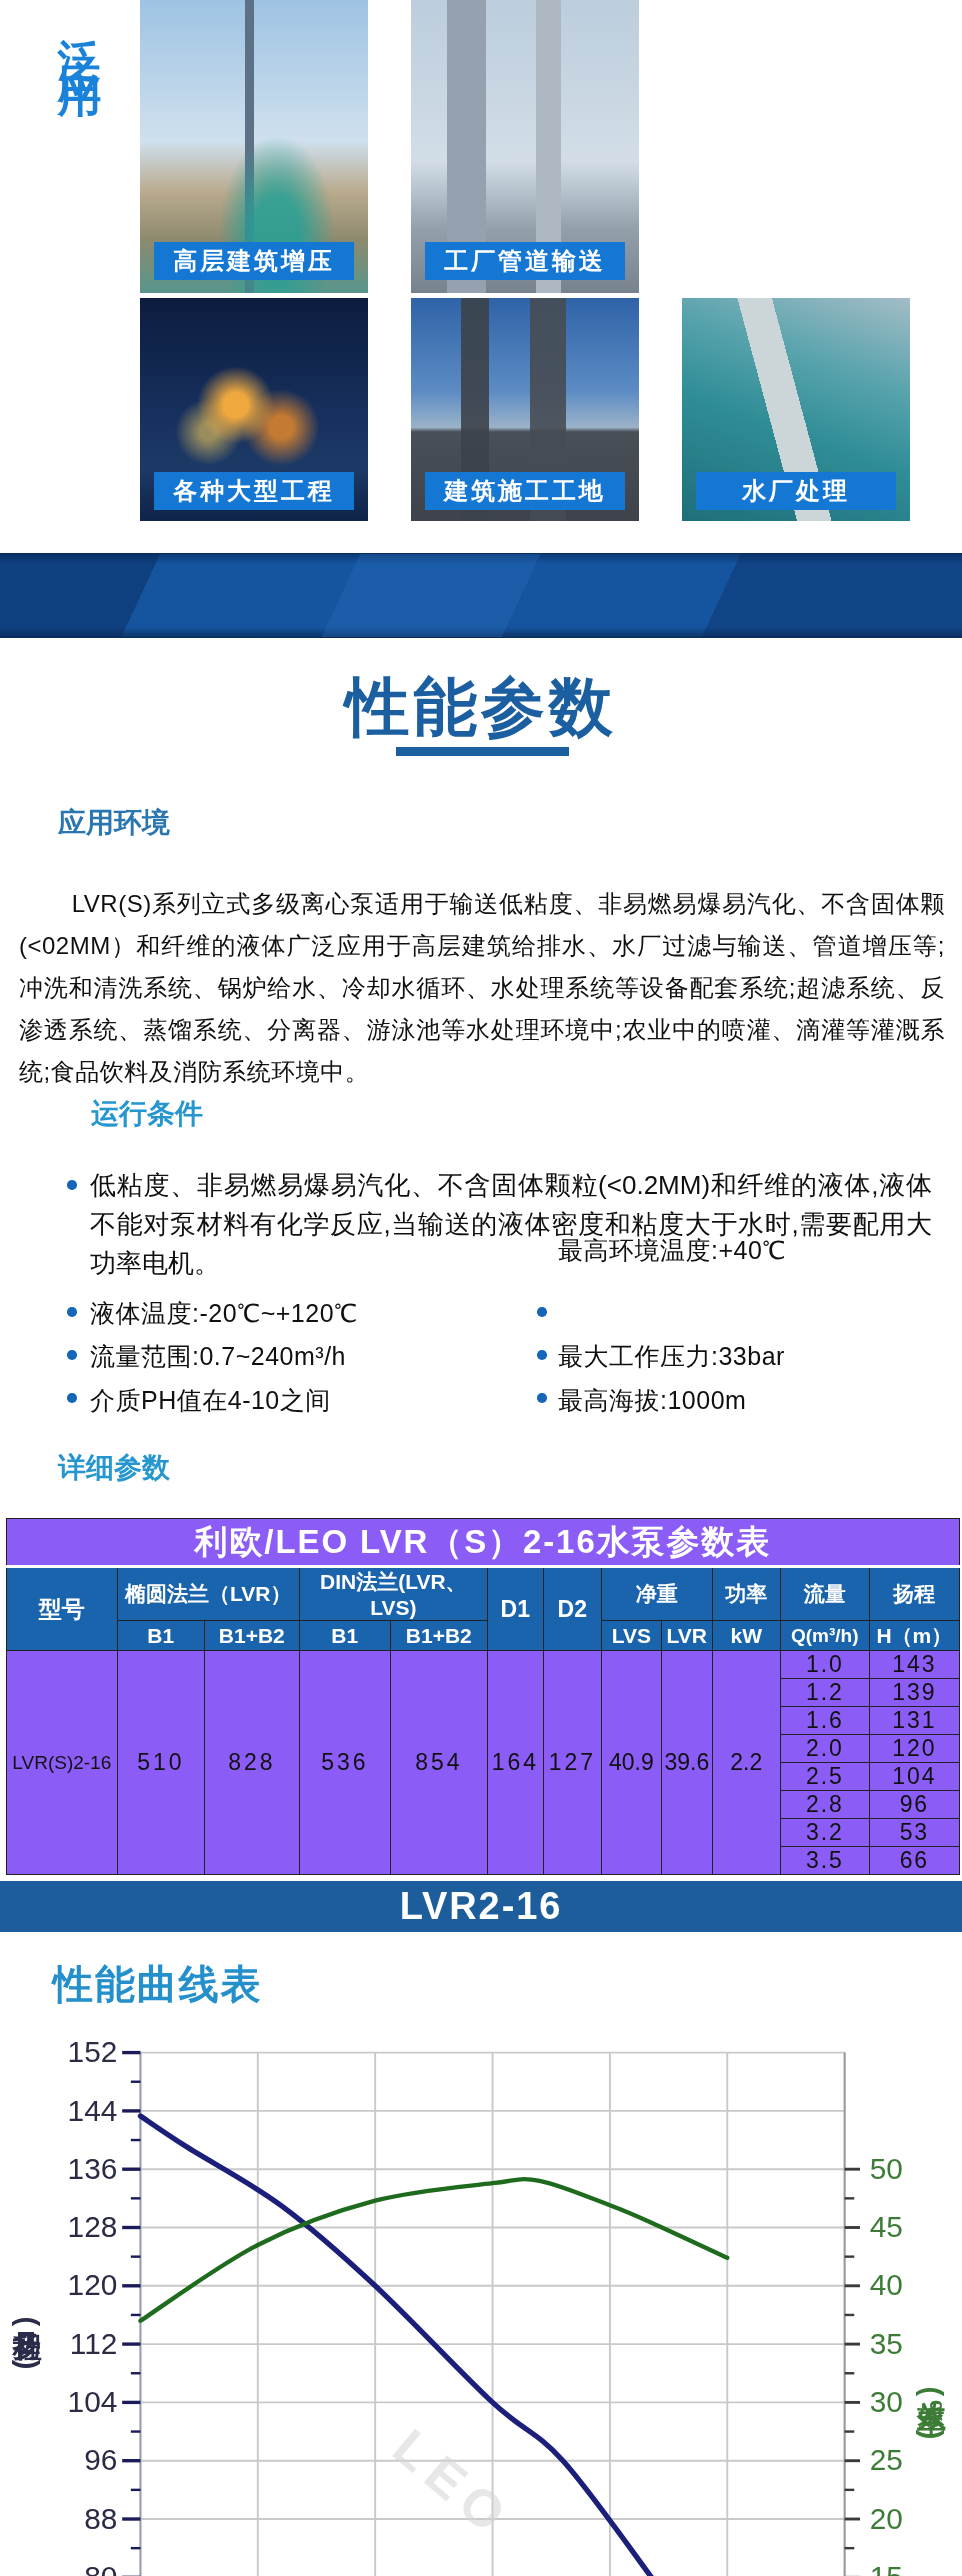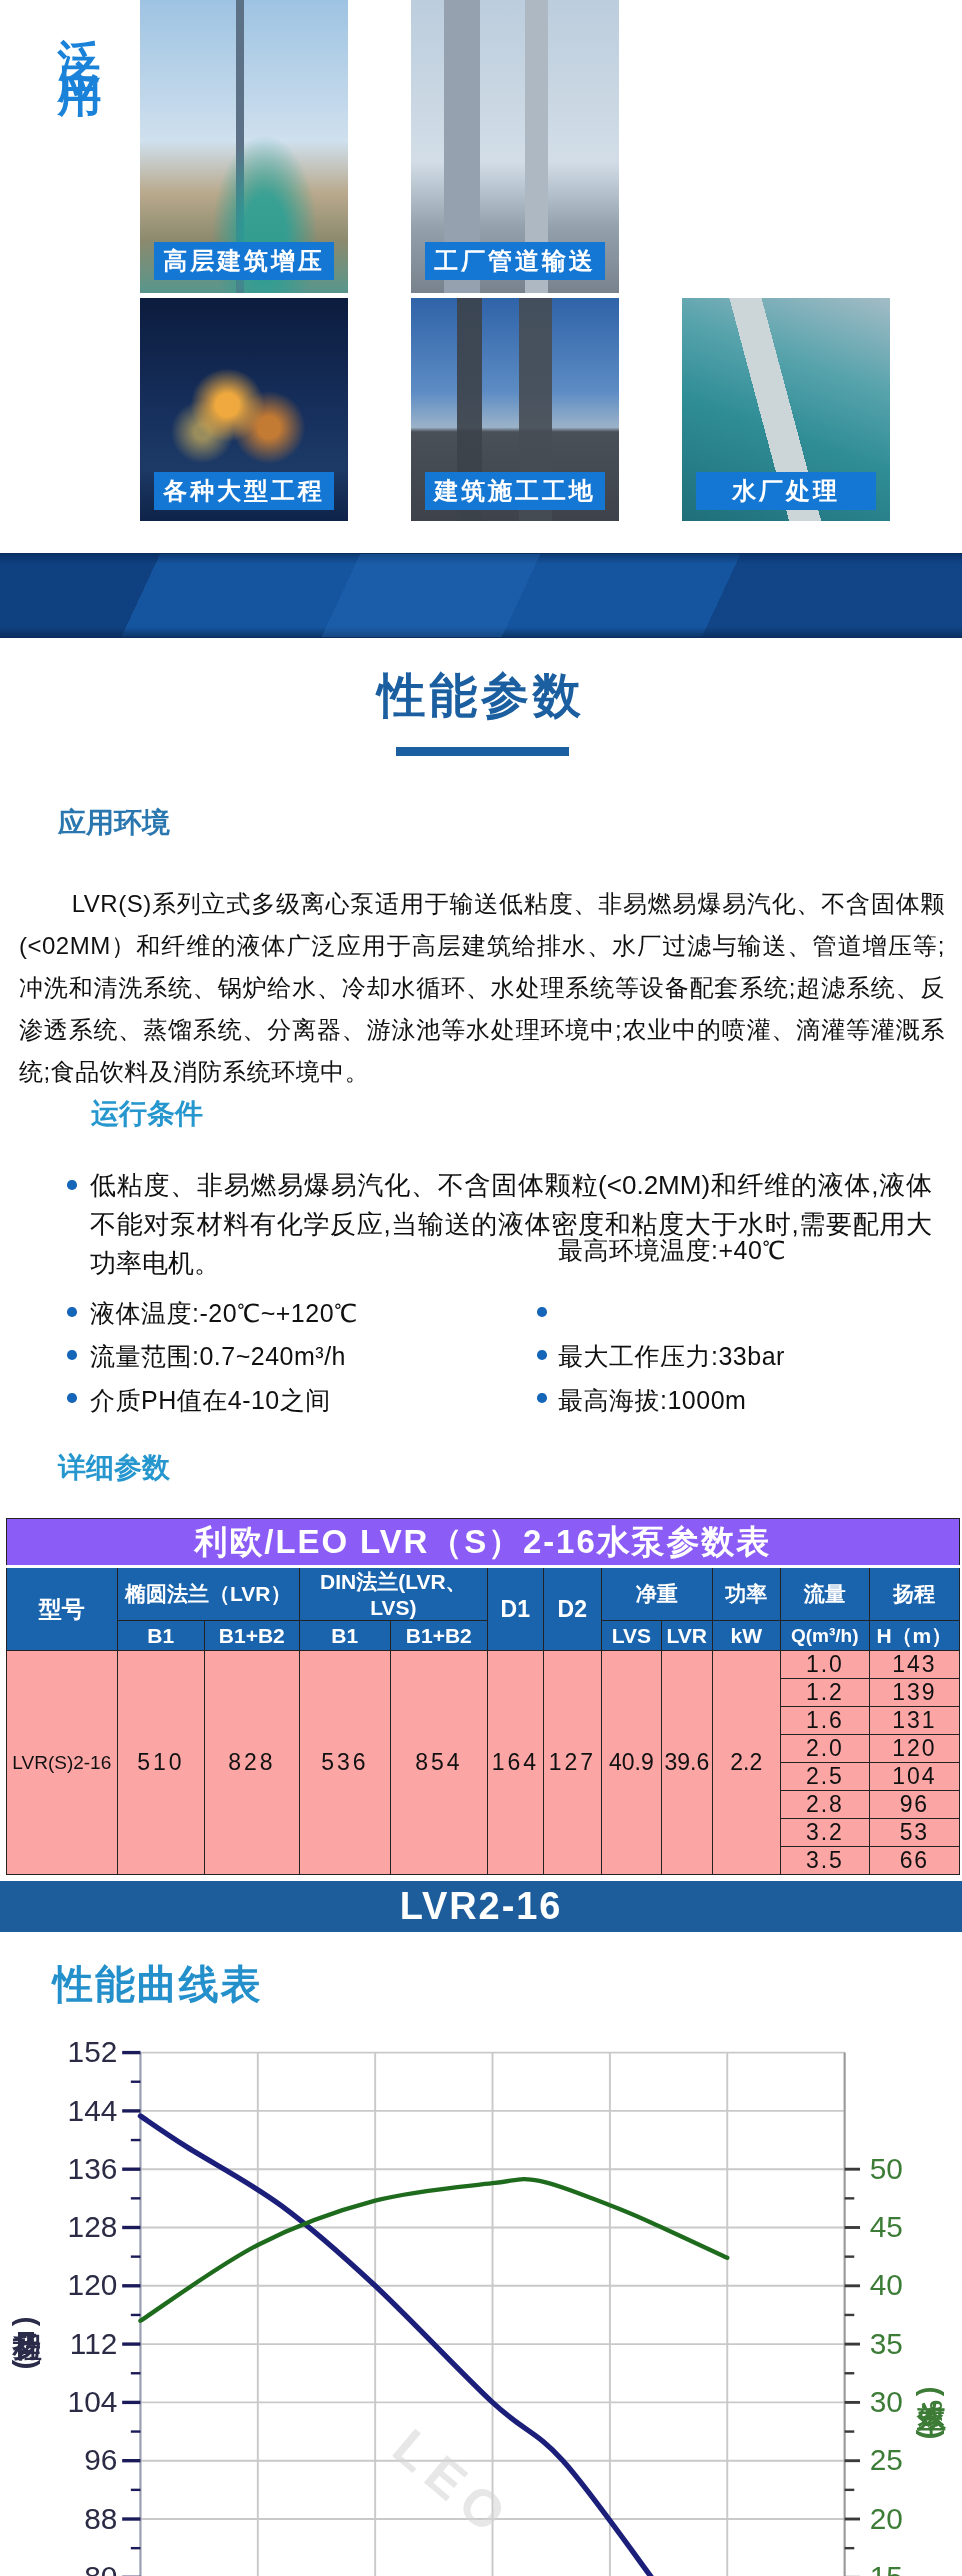--- a/index.html
+++ b/index.html
@@ -2,21 +2,21 @@
 <html><head>
 <meta charset="utf-8">
 <style>
   html,body{margin:0;padding:0;background:#ffffff;}
   *{box-sizing:border-box;font-family:"Liberation Sans",sans-serif;}
   #page{position:relative;width:962px;height:2576px;background:#fff;overflow:hidden;margin:0 auto;}
 
   
   .side-label{position:absolute;left:58px;top:3.8px;writing-mode:vertical-lr;text-orientation:upright;
     font-size:44px;font-weight:bold;color:#1b82d9;letter-spacing:19px;line-height:1;}
-  .tile{position:absolute;width:208px;overflow:hidden;background:#fde047;}
+  .tile{position:absolute;width:228px;overflow:hidden;background:#fde047;}
   .caption{position:absolute;left:14.4px;right:14.4px;height:38px;background:#1577d4;color:#fff;
     font-size:24px;font-weight:bold;display:flex;align-items:center;justify-content:center;letter-spacing:2.9px;}
   .r1{top:0;height:293px;} .r2{top:298px;height:223px;}
   .c1{left:140px;} .c2{left:411px;} .c3{left:682px;}
   .r1 .caption{bottom:13.5px;} .r2 .caption{bottom:11.5px;}
   .photo{position:absolute;inset:0;}
   .photo-skyline{background:
     radial-gradient(ellipse at 60% 80%, rgba(36,160,150,.85) 0 12%, transparent 30%),
     linear-gradient(90deg, transparent 46%, #5d7186 46% 50%, transparent 50%),
     linear-gradient(180deg,#9ec3e2 0%,#cfe0ee 48%,#b9a98c 66%,#8c8a6e 82%,#57968c 100%);}
@@ -40,21 +40,21 @@
 
   
   .blue-banner{position:absolute;left:0;top:553px;width:962px;height:85px;
     background:
       linear-gradient(115deg, rgba(8,38,88,.45) 0 16%, transparent 16% 36%, rgba(40,110,190,.30) 36% 54%, transparent 54% 74%, rgba(8,38,88,.35) 74%),
       linear-gradient(180deg,#0d3a74 0%,#15559f 12%,#15559f 88%,#0c3568 100%);
     border-top:1.9px solid #0a2c5c;border-bottom:1.9px solid #0a2c5c;}
 
   
   .main-title{position:absolute;left:0;top:664px;width:962px;text-align:center;
-    font-size:48px;font-weight:bold;color:#1c5fa0;letter-spacing:3.8px;}
+    font-size:64px;font-weight:bold;color:#1c5fa0;letter-spacing:3.8px;}
   .main-title-bar{position:absolute;left:396px;top:747px;width:173px;height:8.7px;background:#1c5fa0;}
   .sec-header{position:absolute;font-weight:bold;}
   .env-header{left:58px;top:804px;font-size:28px;color:#2a77b0;}
   .cond-header{left:91px;top:1095px;font-size:28px;color:#2596ce;}
   .detail-header{left:58px;top:1449px;font-size:28px;color:#2596ce;}
   .curve-header{position:absolute;left:53px;top:1957px;font-size:40px;font-weight:bold;color:#2390cc;letter-spacing:1.9px;}
 
   .env-paragraph{position:absolute;left:19px;top:883px;width:926px;font-size:24px;line-height:42px;
     color:#101010;text-align:justify;text-indent:2.2em;letter-spacing:0.5px;}
 
@@ -62,21 +62,21 @@
   .dot{position:absolute;width:9.6px;height:9.6px;border-radius:50%;background:#1566b8;}
   .spec{position:absolute;font-size:25px;color:#101010;letter-spacing:0.5px;}
 
   
   table.pump{position:absolute;left:5.8px;top:1518px;width:953px;border-collapse:collapse;table-layout:fixed;}
   table.pump td,table.pump th{border:1px solid #222;padding:0;text-align:center;vertical-align:middle;}
   .tbl-title{background:#8b5cf6;color:#fff;font-size:33px;font-weight:bold;height:48px;
     border-bottom:3.8px solid #fff !important;letter-spacing:1.9px;}
   .hd{background:#1a64ae;color:#fff;font-weight:bold;font-size:21px;}
   .hd1{height:37px;} .hd2{height:30px;}
-  .cell{height:28px;font-size:23px;color:#111;background:#fca5a5;}
+  .cell{height:28px;font-size:23px;color:#111;background:#8b5cf6;}
   .num{letter-spacing:2.9px;}
   .model-cell{font-size:19px;letter-spacing:0;}
   .qh{letter-spacing:1.9px;}
   col.w0{width:111px}col.w1{width:87px}col.w2{width:95px}col.w3{width:91px}col.w4{width:97px}
   col.w5{width:56px}col.w6{width:58px}col.w7{width:60px}col.w8{width:51px}col.w9{width:68px}
   col.w10{width:89px}col.w11{width:90px}
 
   
   .model-banner{position:absolute;left:0;top:1881px;width:962px;height:51px;background:#1d5d9b;
     color:#fff;font-size:38px;font-weight:bold;display:flex;align-items:center;justify-content:center;letter-spacing:1.9px;}

